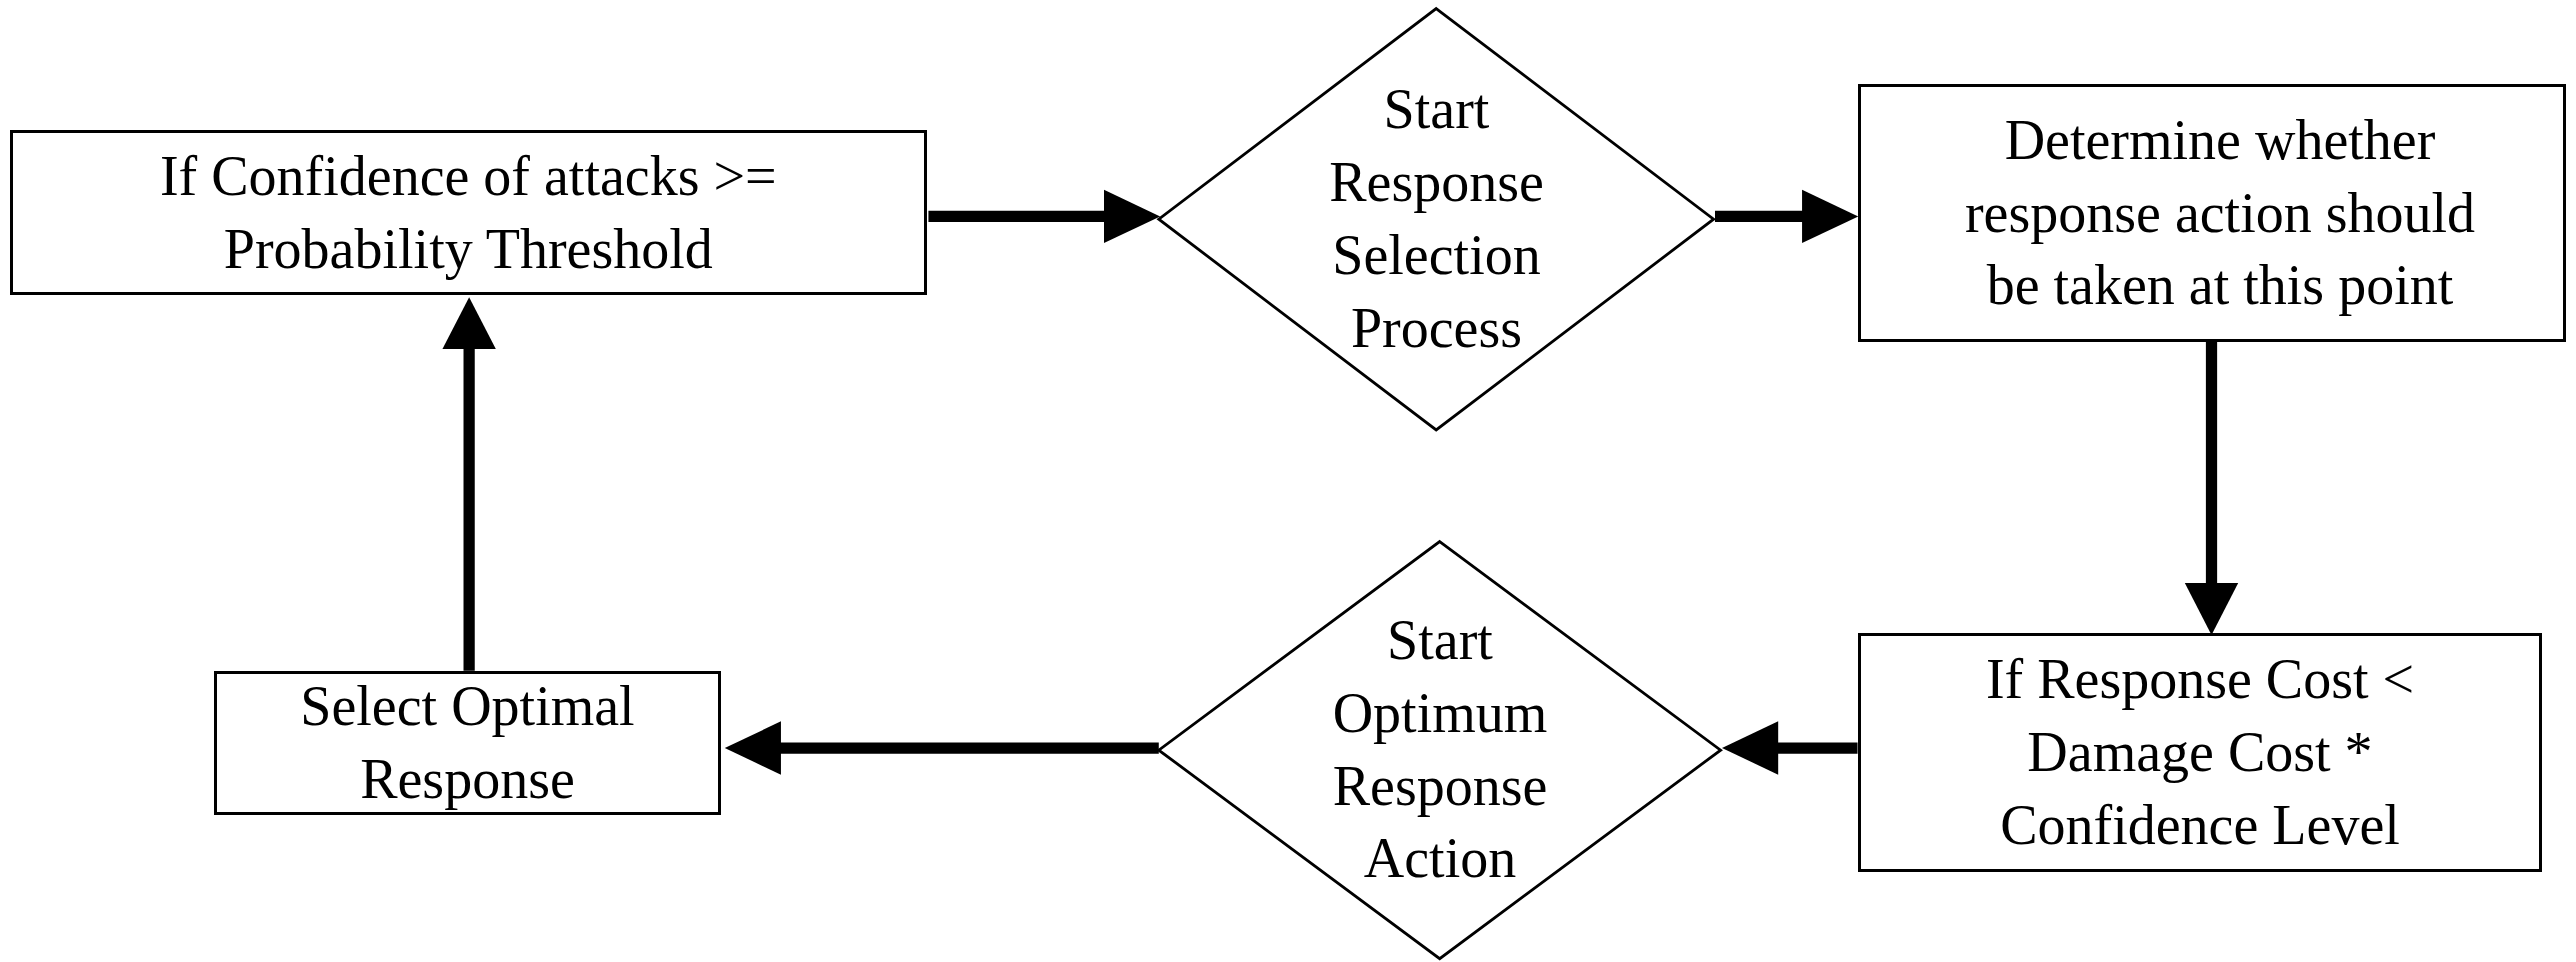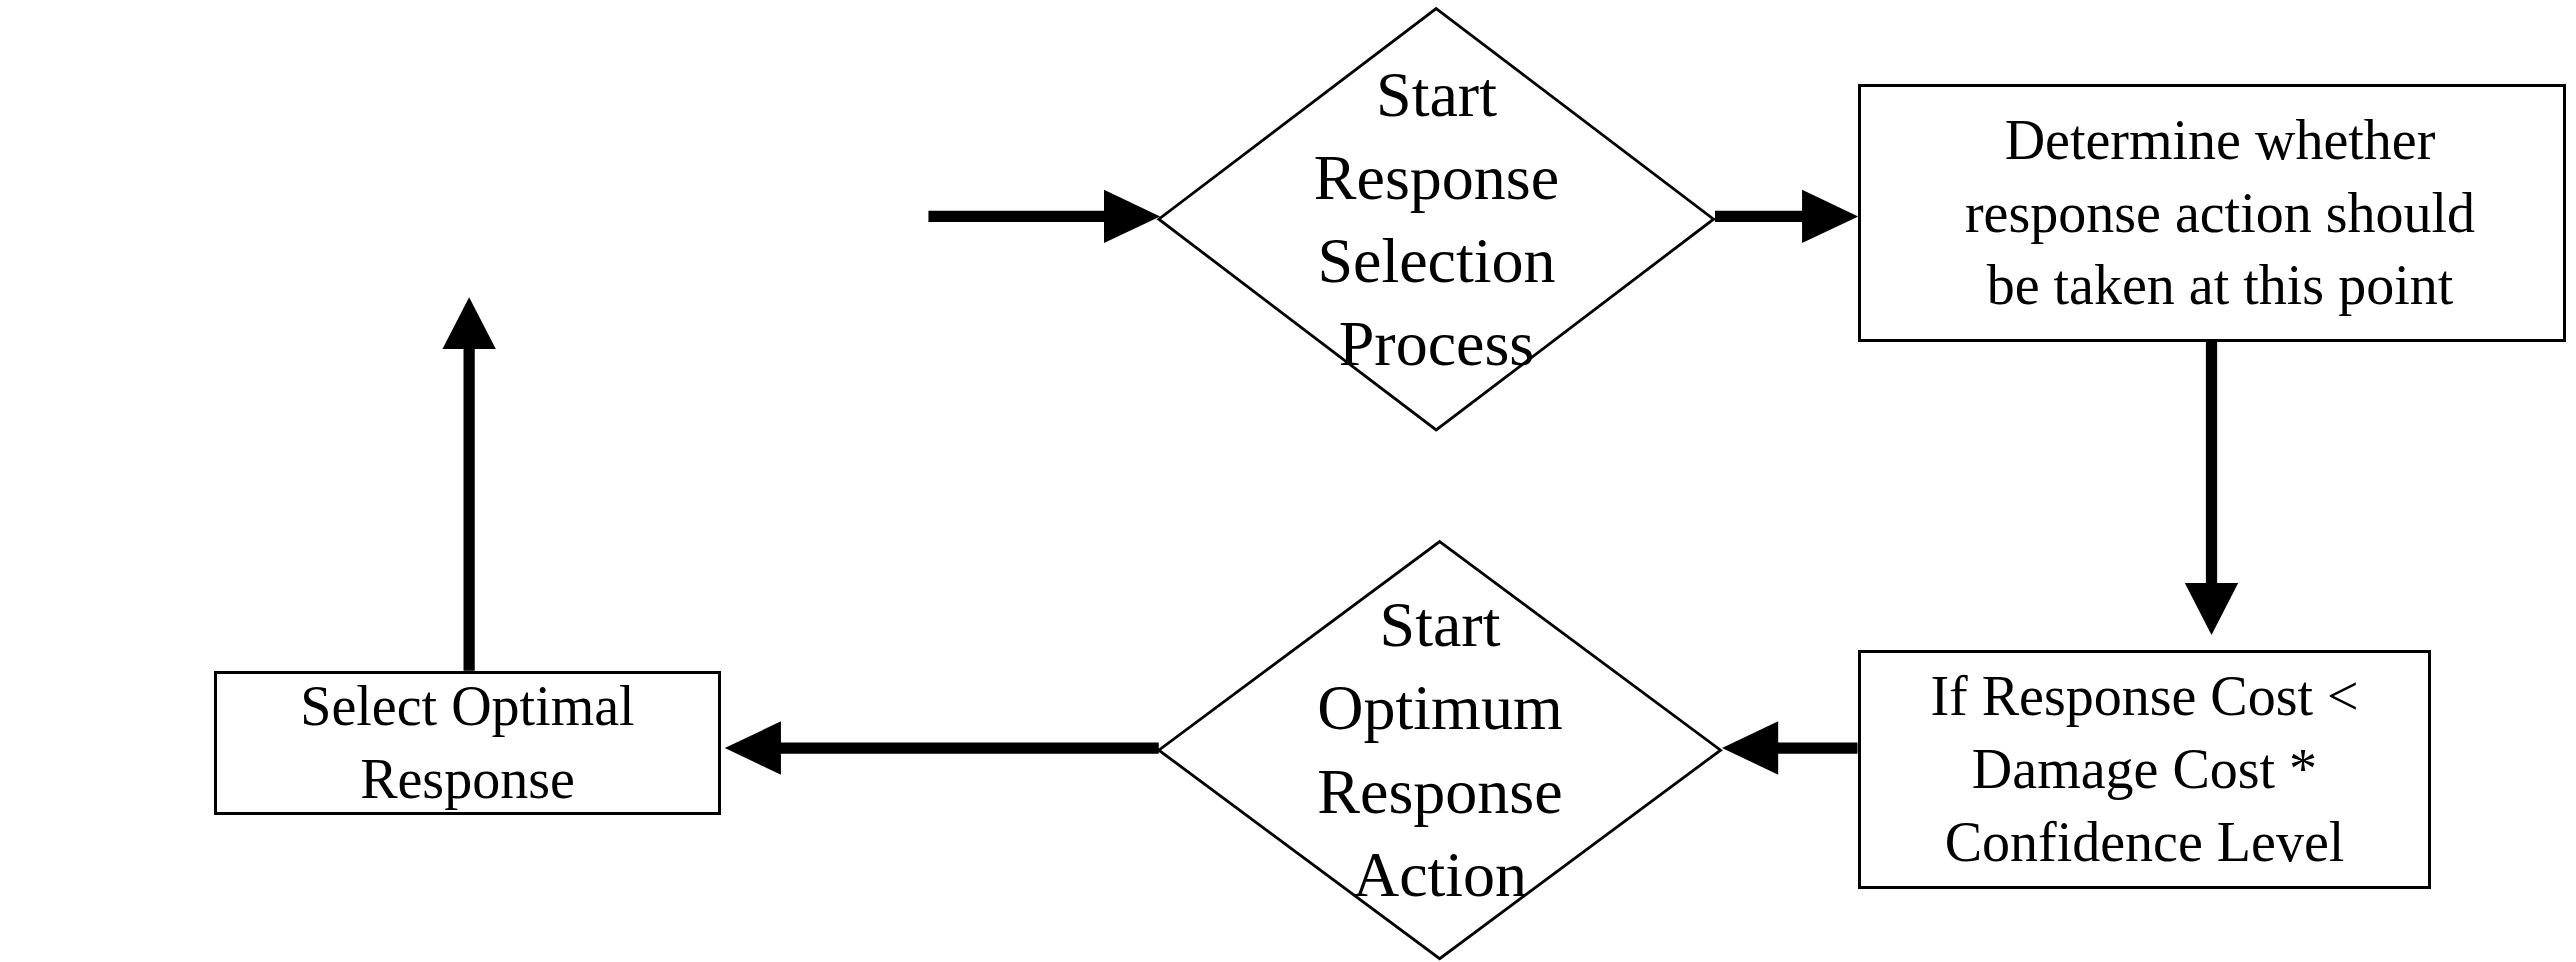--- a/index.html
+++ b/index.html
@@ -36,27 +36,27 @@
     font-size: 56px;
     line-height: 1.3;
   }
   .diamond-label {
     position: absolute;
     display: flex;
     align-items: center;
     justify-content: center;
     text-align: center;
     white-space: pre-line;
-    font-size: 64px;
+    font-size: 56px;
     line-height: 1.3;
   }
   
   #box-confidence { left: 9.8px;   top: 130px; width: 917px; height: 165px; }
   #box-determine  { left: 1858px; top: 84px; width: 708px; height: 258px; padding-left: 16px; }
-  #box-cost       { left: 1858px; top: 650px; width: 573px; height: 239px; }
+  #box-cost       { left: 1858px; top: 633px; width: 684px; height: 239px; }
   #box-select     { left: 214px;  top: 671px; width: 507px;  height: 144px; }
   
   #label-selection { left: 1159px; top: 8.4px;  width: 555px; height: 421px; }
   #label-optimum   { left: 1159px; top: 541px; width: 562px; height: 417px; }
 </style>
 </head>
 <body>
 
 <div class="canvas">
 
@@ -90,20 +90,22 @@
     <g>
       <line x1="668" y1="955" x2="668" y2="492" stroke="#000000" stroke-width="16"></line>
       <polygon points="630,497 706,497 668,423" fill="#000000"></polygon>
     </g>
 
     <polygon points="2045,12 2440,312 2045,612 1650,312" fill="#ffffff" stroke="#000000" stroke-width="4"></polygon>
 
     <polygon points="2050,771 2450,1068 2050,1365 1650,1068" fill="#ffffff" stroke="#000000" stroke-width="4"></polygon>
   </svg>
 
+  <div class="node-rect" id="box-confidence">If Confidence of attacks &gt;=
+Probability Threshold</div>
 
   <div class="node-rect" id="box-determine">Determine whether
 response action should
 be taken at this point</div>
 
   <div class="node-rect" id="box-cost">If Response Cost &lt;
 Damage Cost *
 Confidence Level</div>
 
   <div class="node-rect" id="box-select">Select Optimal

